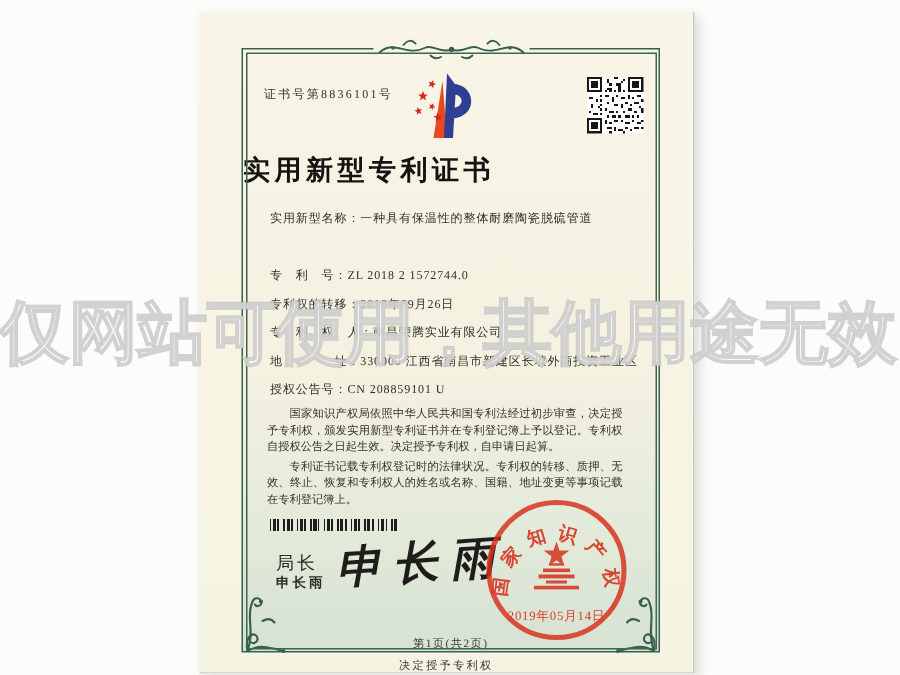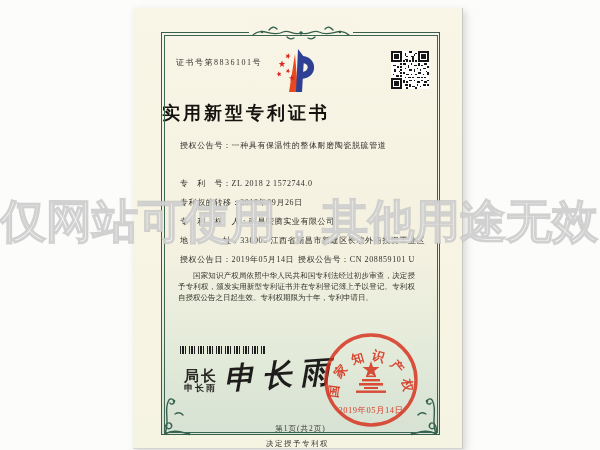--- a/index.html
+++ b/index.html
@@ -20,21 +20,21 @@
          font-size:18px;font-weight:700;letter-spacing:3px;color:#14130f;}
   .line{position:absolute;left:18px;right:20px;font-size:8px;letter-spacing:.6px;color:#302f2a;white-space:nowrap;}
   .l1{top:107px}.l2{top:126px}.l3{top:145px}.l4{top:164px}.l5{top:183px}.l6{top:202px}
   .l7{top:221px;display:flex;justify-content:space-between;padding-right:4px;}
   .paras{position:absolute;left:16px;right:24px;top:237px;font-size:7.5px;line-height:11px;
          text-align:justify;color:#33322c;}
   .paras p{margin:0 0 2px 0;text-indent:2em;}
   .barcode{position:absolute;left:18px;top:313px;width:86px;height:8px;
            background:repeating-linear-gradient(90deg,#1d1d1d 0 1px,transparent 1px 2px,
              #1d1d1d 2px 4px,transparent 4px 5px,#1d1d1d 5px 6px,transparent 6px 9px);}
-  .sig-title{position:absolute;left:22px;top:334px;font-size:15px;font-weight:700;letter-spacing:2px;}
+  .sig-title{position:absolute;left:22px;top:334px;font-size:12px;font-weight:400;letter-spacing:2px;}
   .sig-name{position:absolute;left:22px;top:349px;font-size:9px;font-weight:700;letter-spacing:2px;}
   .sig-script{position:absolute;left:62px;top:322px;font-size:30px;font-weight:700;font-style:italic;
               letter-spacing:8px;color:#1e1d1b;transform:rotate(-4deg);white-space:nowrap;}
   .seal{position:absolute;left:160px;top:298px;width:98px;height:98px;opacity:.92;}
   .pageno{position:absolute;left:0;top:391px;width:100%;text-align:center;font-size:7.5px;
           letter-spacing:1px;color:#3a3933;}
   .note{position:absolute;left:0;top:431px;width:100%;text-align:center;font-size:7.5px;
         letter-spacing:1.5px;color:#3a3933;}
   .orn-top{position:absolute;left:50%;top:-10px;transform:translateX(-50%);width:104px;height:20px;
            background:#f8f5e6;}
@@ -83,32 +83,32 @@
 
       <svg class="qr" viewBox="0 0 25 25" shape-rendering="crispEdges">
         <rect width="25" height="25" fill="#ffffff"></rect>
         <path fill="#161616" d="M0 0h7v1h-7zM0 1h1v5h-1zM6 1h1v5h-1zM0 6h7v1h-7zM2 2h3v3h-3zM18 0h7v1h-7zM18 1h1v5h-1zM24 1h1v5h-1zM18 6h7v1h-7zM20 2h3v3h-3zM0 18h7v1h-7zM0 19h1v5h-1zM6 19h1v5h-1zM0 24h7v1h-7zM2 20h3v3h-3z"></path>
         <path fill="#161616" d="M8 6h1v1h-1zM10 6h1v1h-1zM12 6h1v1h-1zM14 6h1v1h-1zM16 6h1v1h-1zM6 8h1v1h-1zM6 10h1v1h-1zM6 12h1v1h-1zM6 14h1v1h-1zM6 16h1v1h-1z"></path>
         <path fill="#161616" d="M9 1h1v2h-1zM12 0h2v1h-2zM15 2h1v1h-1zM10 3h1v1h-1zM13 3h2v1h-2zM9 5h2v1h-2zM14 4h1v2h-1zM16 1h1v1h-1zM1 9h2v1h-2zM4 10h1v1h-1zM2 12h1v2h-1zM5 13h1v1h-1zM1 15h1v1h-1zM3 16h2v1h-2zM8 8h2v1h-2zM11 9h1v2h-1zM13 8h1v1h-1zM15 9h2v1h-2zM18 8h1v2h-1zM20 9h1v1h-1zM22 8h2v1h-2zM24 10h1v1h-1zM9 11h1v1h-1zM12 12h2v1h-2zM15 12h1v2h-1zM17 11h1v1h-1zM19 12h1v1h-1zM21 11h2v1h-2zM23 13h1v1h-1zM8 14h1v1h-1zM10 15h2v1h-2zM13 15h1v1h-1zM16 15h1v1h-1zM18 14h2v1h-2zM21 15h1v1h-1zM24 14h1v2h-1zM9 17h1v1h-1zM11 17h2v1h-2zM14 17h1v1h-1zM17 17h2v1h-2zM20 17h1v1h-1zM22 17h1v1h-1zM8 19h1v2h-1zM10 20h1v1h-1zM12 19h2v1h-2zM15 19h1v1h-1zM17 20h2v1h-2zM20 19h1v1h-1zM22 20h2v1h-2zM24 19h1v1h-1zM9 22h2v1h-2zM12 22h1v2h-1zM14 23h2v1h-2zM17 22h1v1h-1zM19 23h1v1h-1zM21 22h2v1h-2zM24 22h1v1h-1zM10 24h1v1h-1zM16 24h1v1h-1z"></path>
       </svg>
 
       <h1 class="title">实用新型专利证书</h1>
 
-      <div class="line l1">授权公告号：一种具有保温性的整体耐磨陶瓷脱硫管道</div>
+      <div class="line l1">实用新型名称：一种具有保温性的整体耐磨陶瓷脱硫管道</div>
       <div class="line l3">专　利　号：ZL 2018 2 1572744.0</div>
       <div class="line l4">专利权的转移：2018年09月26日</div>
       <div class="line l5">专　利　权　人：南昌荣腾实业有限公司</div>
       <div class="line l6">地　　　　址：330000 江西省南昌市新建区长堎外商投资工业区</div>
       <div class="line l7">
-        <span>授权公告日：2019年05月14日</span>
         <span>授权公告号：CN 208859101 U</span>
       </div>
 
       <div class="paras">
-        <p>国家知识产权局依照中华人民共和国专利法经过初步审查，决定授予专利权，颁发实用新型专利证书并在专利登记簿上予以登记。专利权自授权公告之日起生效。专利权期限为十年，专利申请日。</p>
+        <p>国家知识产权局依照中华人民共和国专利法经过初步审查，决定授予专利权，颁发实用新型专利证书并在专利登记簿上予以登记。专利权自授权公告之日起生效。决定授予专利权，自申请日起算。</p>
+        <p>专利证书记载专利权登记时的法律状况。专利权的转移、质押、无效、终止、恢复和专利权人的姓名或名称、国籍、地址变更等事项记载在专利登记簿上。</p>
       </div>
 
       <div class="barcode"></div>
 
       <div class="sig-title">局长</div>
       <div class="sig-name">申长雨</div>
       <div class="sig-script">申长雨</div>
 
       <svg class="seal" viewBox="0 0 98 98">
         <defs>

